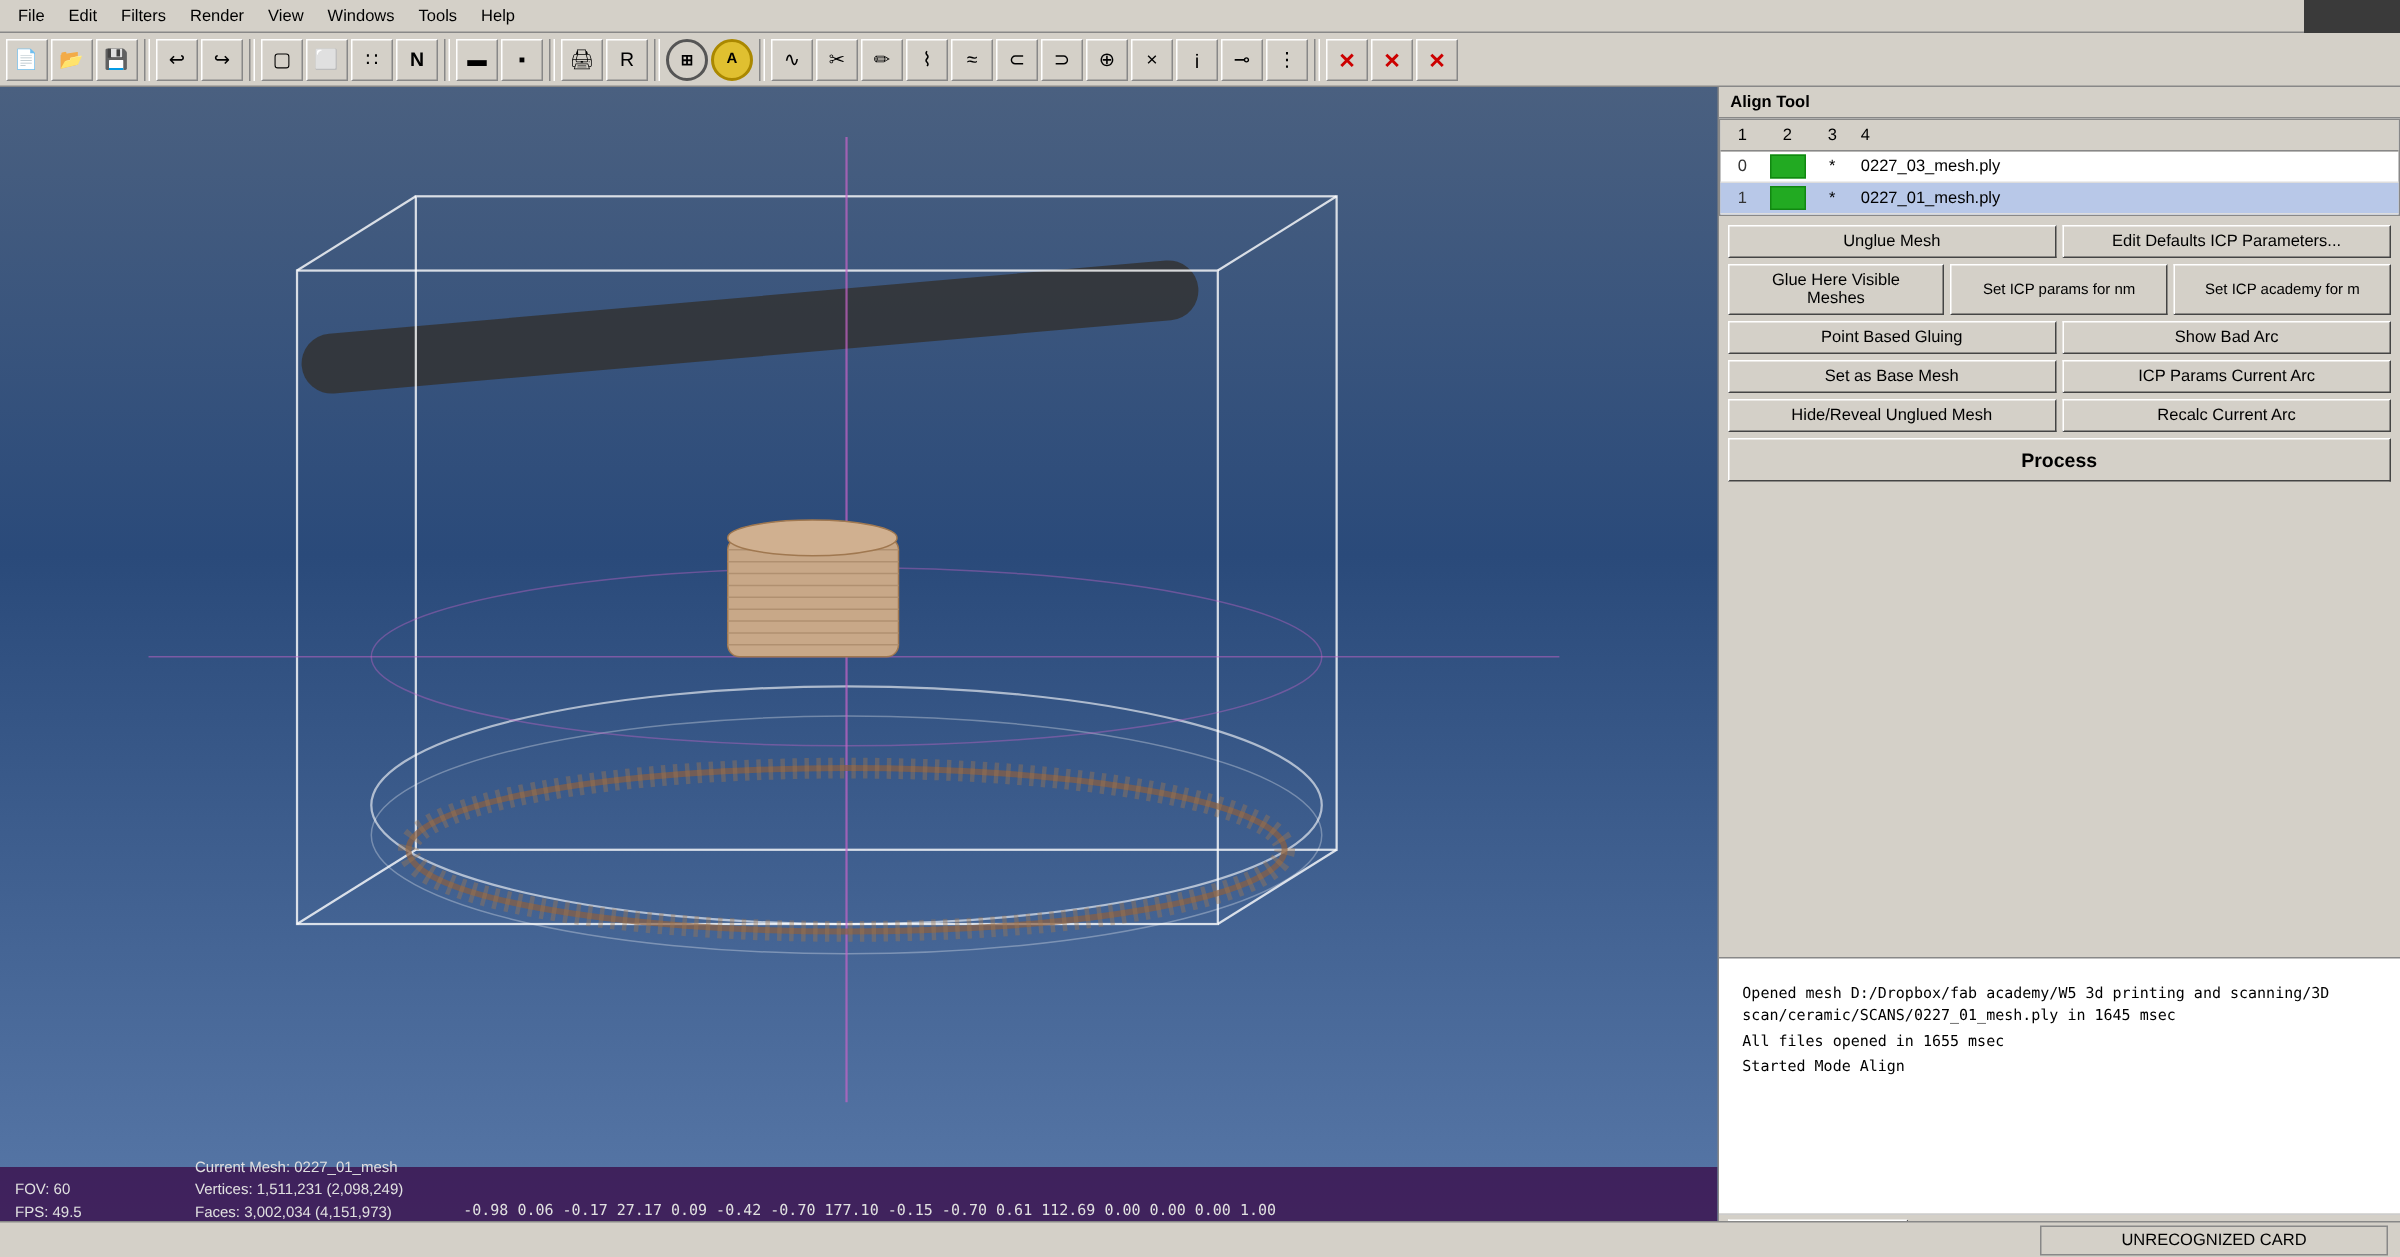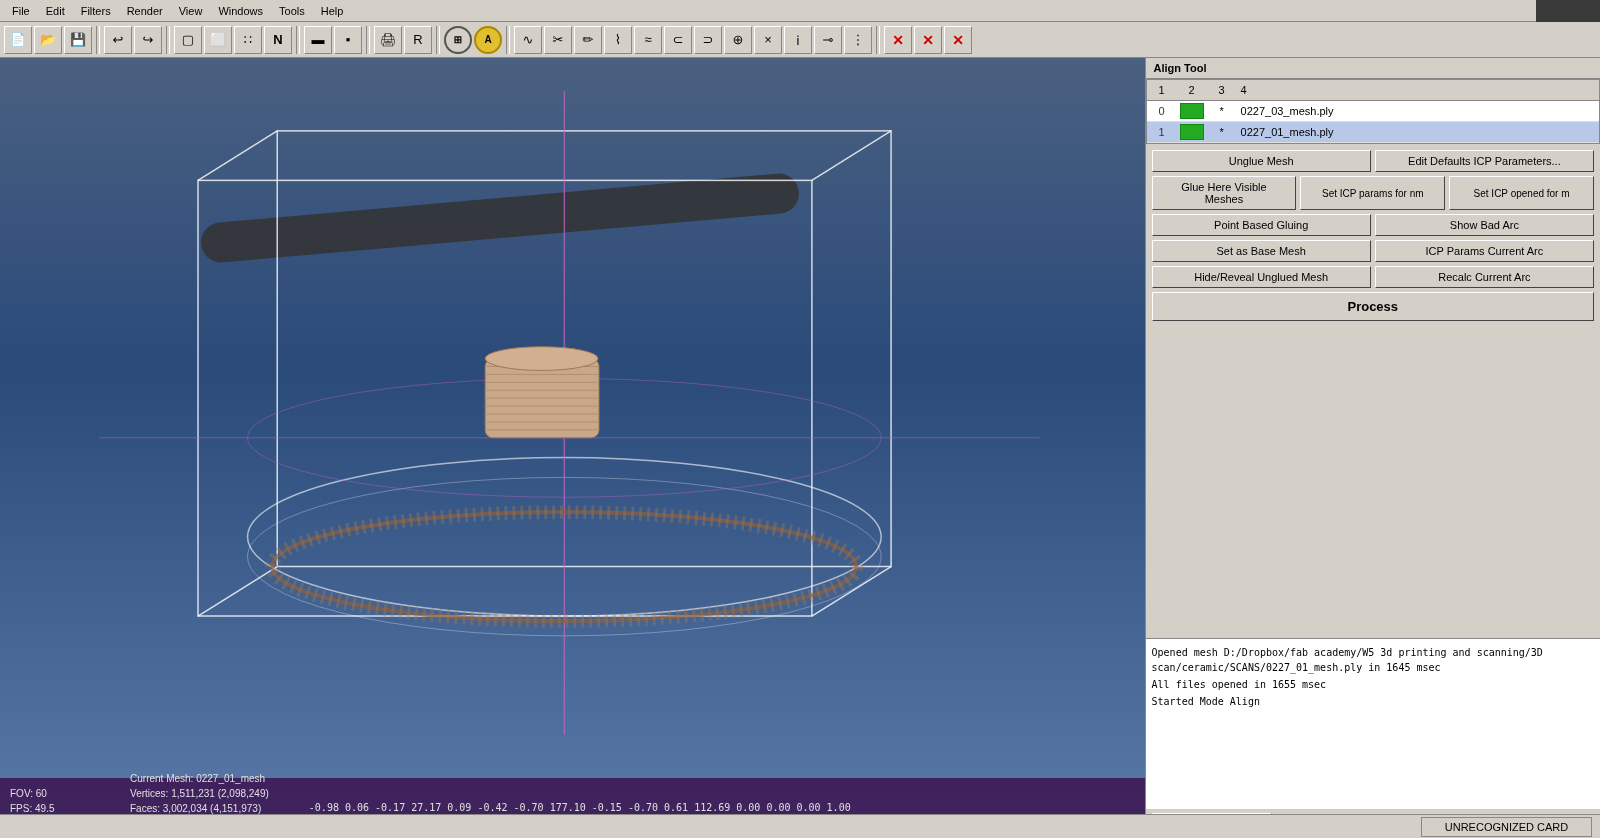--- a/index.html
+++ b/index.html
@@ -201,21 +201,21 @@
     #log-panel {
       height: 200px;
       background: #fff;
       border-top: 1px solid #888;
       display: flex;
       flex-direction: column;
     }
     #log-content {
       flex: 1;
       overflow-y: auto;
-      padding: 6px;
+      padding: 16px;
       font-family: monospace;
       font-size: 10px;
       color: #000;
       line-height: 1.5;
     }
     #log-footer {
       display: flex;
       align-items: center;
       padding: 3px 6px;
       border-top: 1px solid #ccc;
@@ -410,21 +410,21 @@
     <div id="buttons-panel">
 
       <div class="btn-row">
         <button class="panel-btn">Unglue Mesh</button>
         <button class="panel-btn">Edit Defaults ICP Parameters...</button>
       </div>
 
       <div class="btn-row">
         <button class="panel-btn">Glue Here Visible Meshes</button>
         <button class="panel-btn" style="font-size:10px;">Set ICP params for nm</button>
-        <button class="panel-btn" style="font-size:10px;">Set ICP opened for m</button>
+        <button class="panel-btn" style="font-size:10px;">Set ICP academy for m</button>
       </div>
 
 
       <div class="btn-row">
         <button class="panel-btn">Point Based Gluing</button>
         <button class="panel-btn">Show Bad Arc</button>
       </div>
 
       <div class="btn-row">
         <button class="panel-btn">Set as Base Mesh</button>
@@ -450,14 +450,14 @@
         </div>
       <div id="log-footer">
         <button class="panel-btn" style="width:120px;">Clean Log</button>
       </div>
     </div>
 
   </div>
 </div>
 
 <div id="bottom-bar">
-  <button class="unrecognized-bar" style="width:171px;">UNRECOGNIZED CARD</button>
+  <button class="unrecognized-bar" style="width:232px;">UNRECOGNIZED CARD</button>
 </div>
 
 </body></html>

